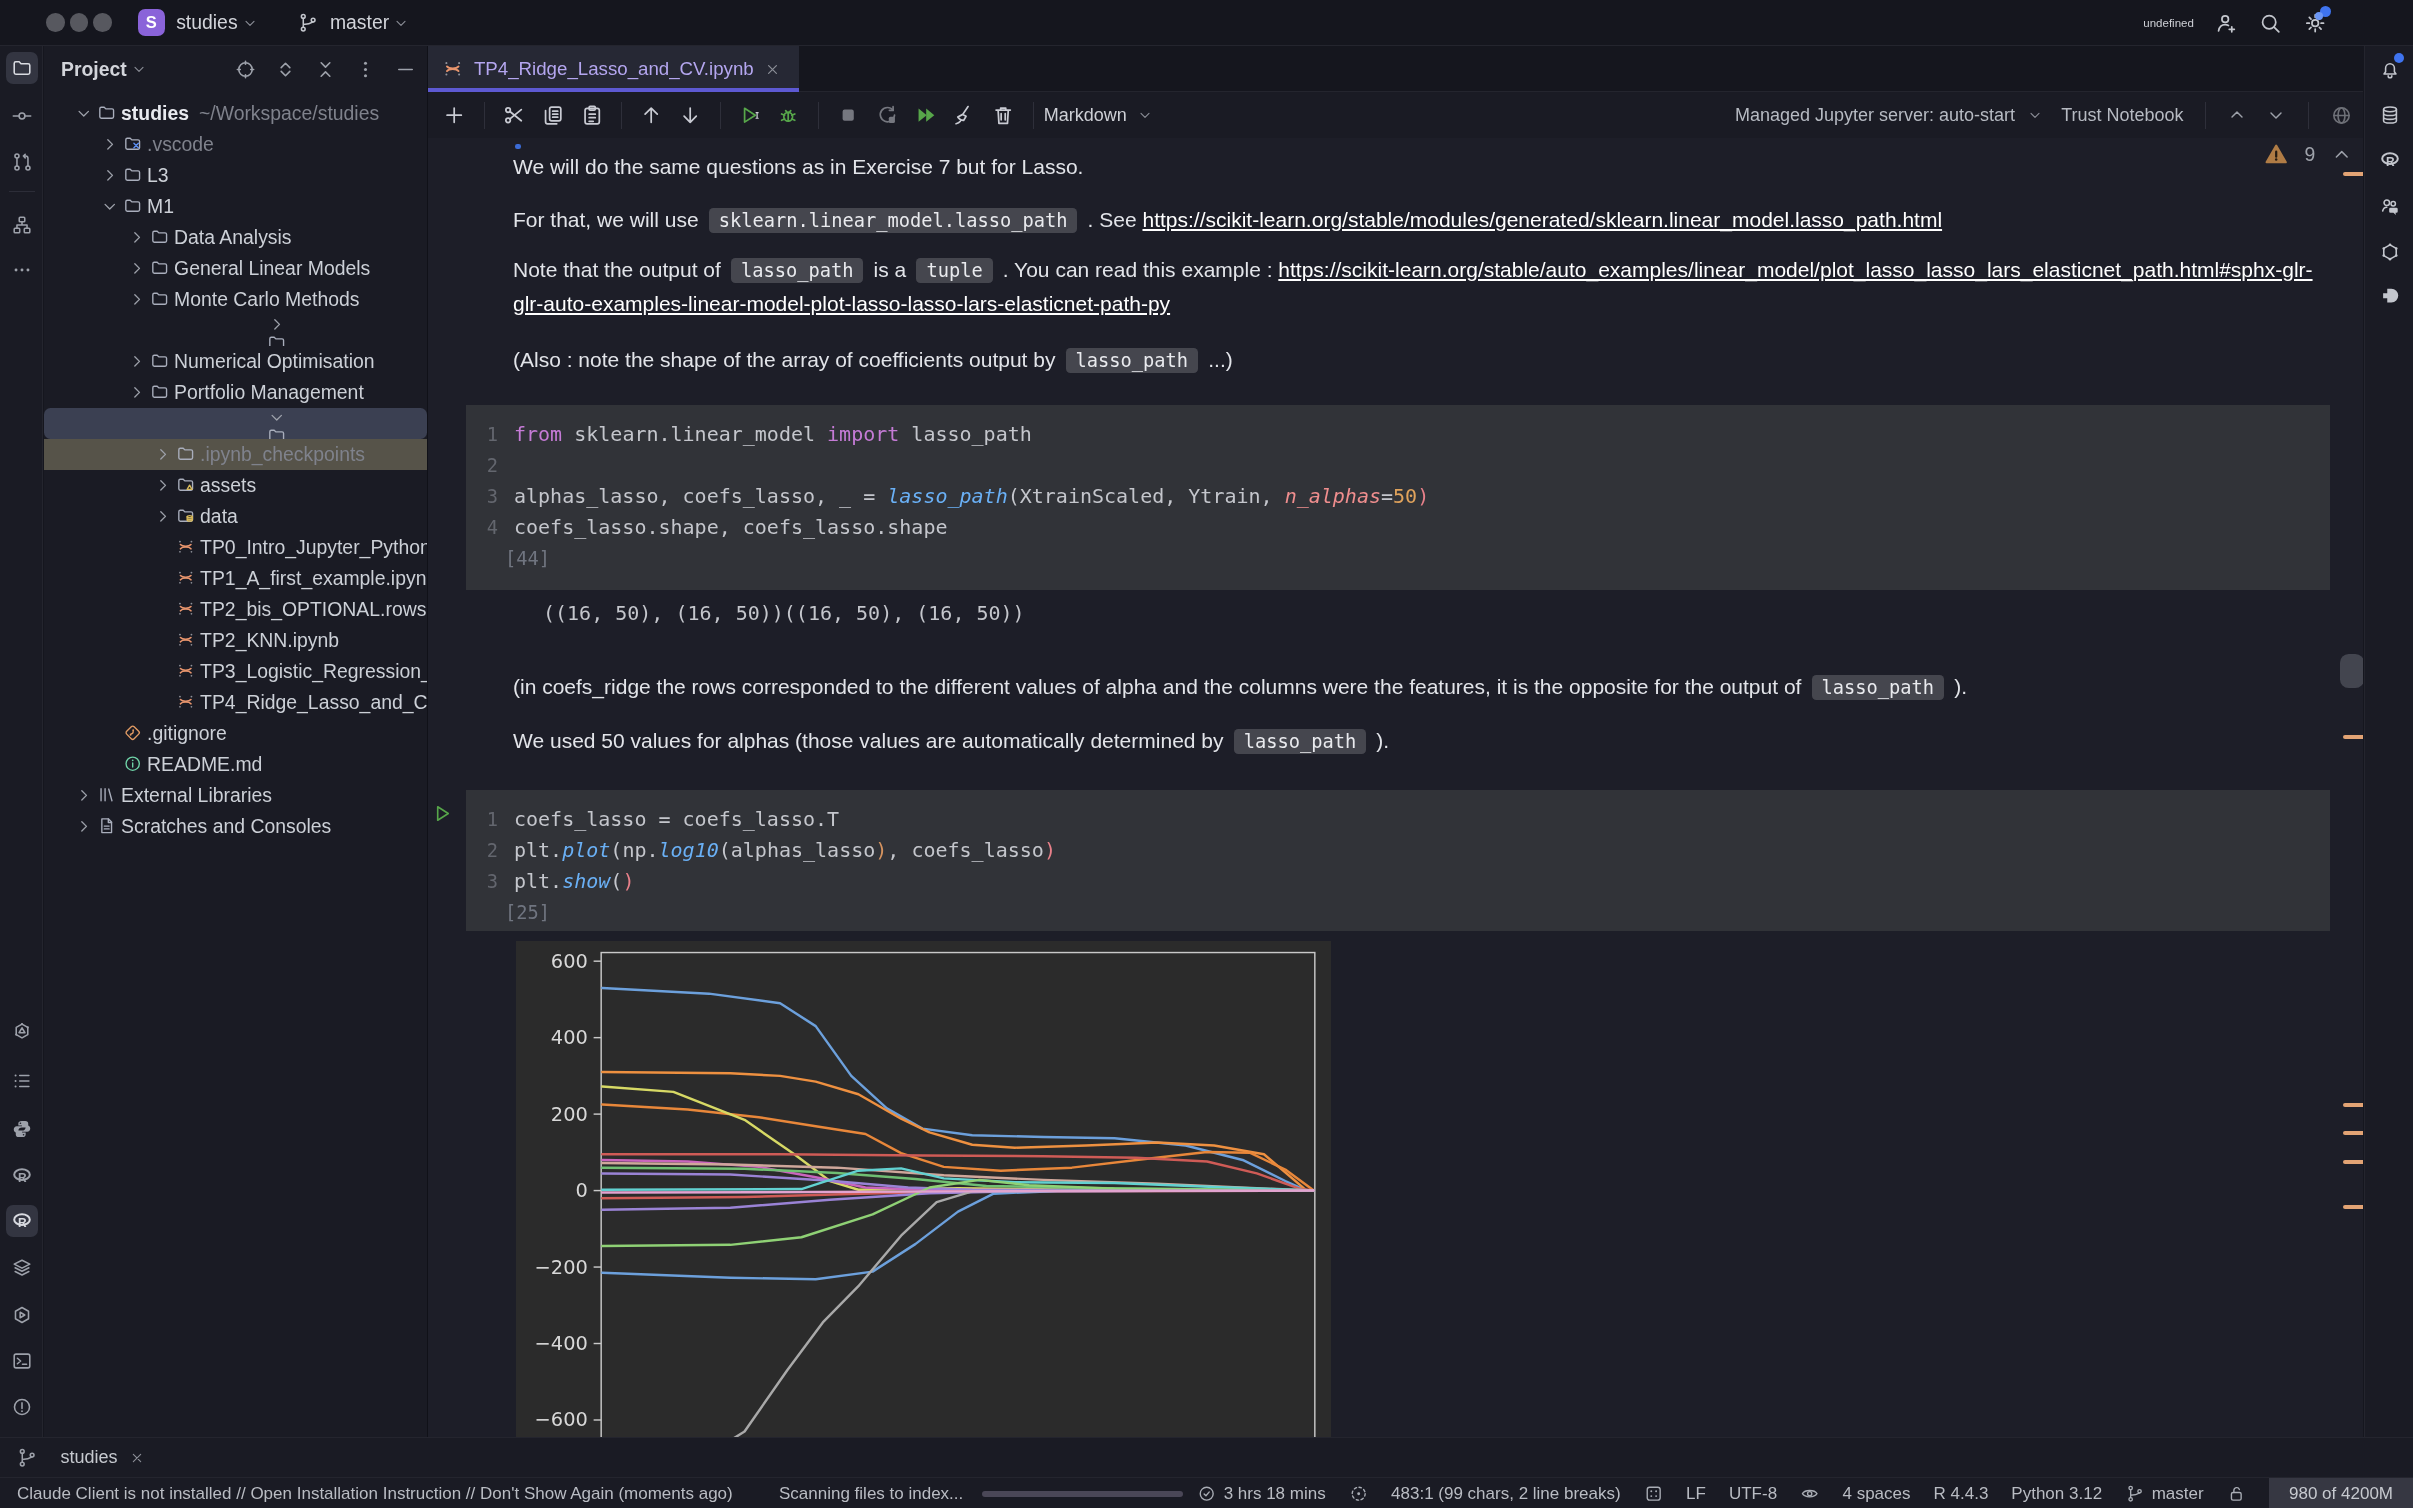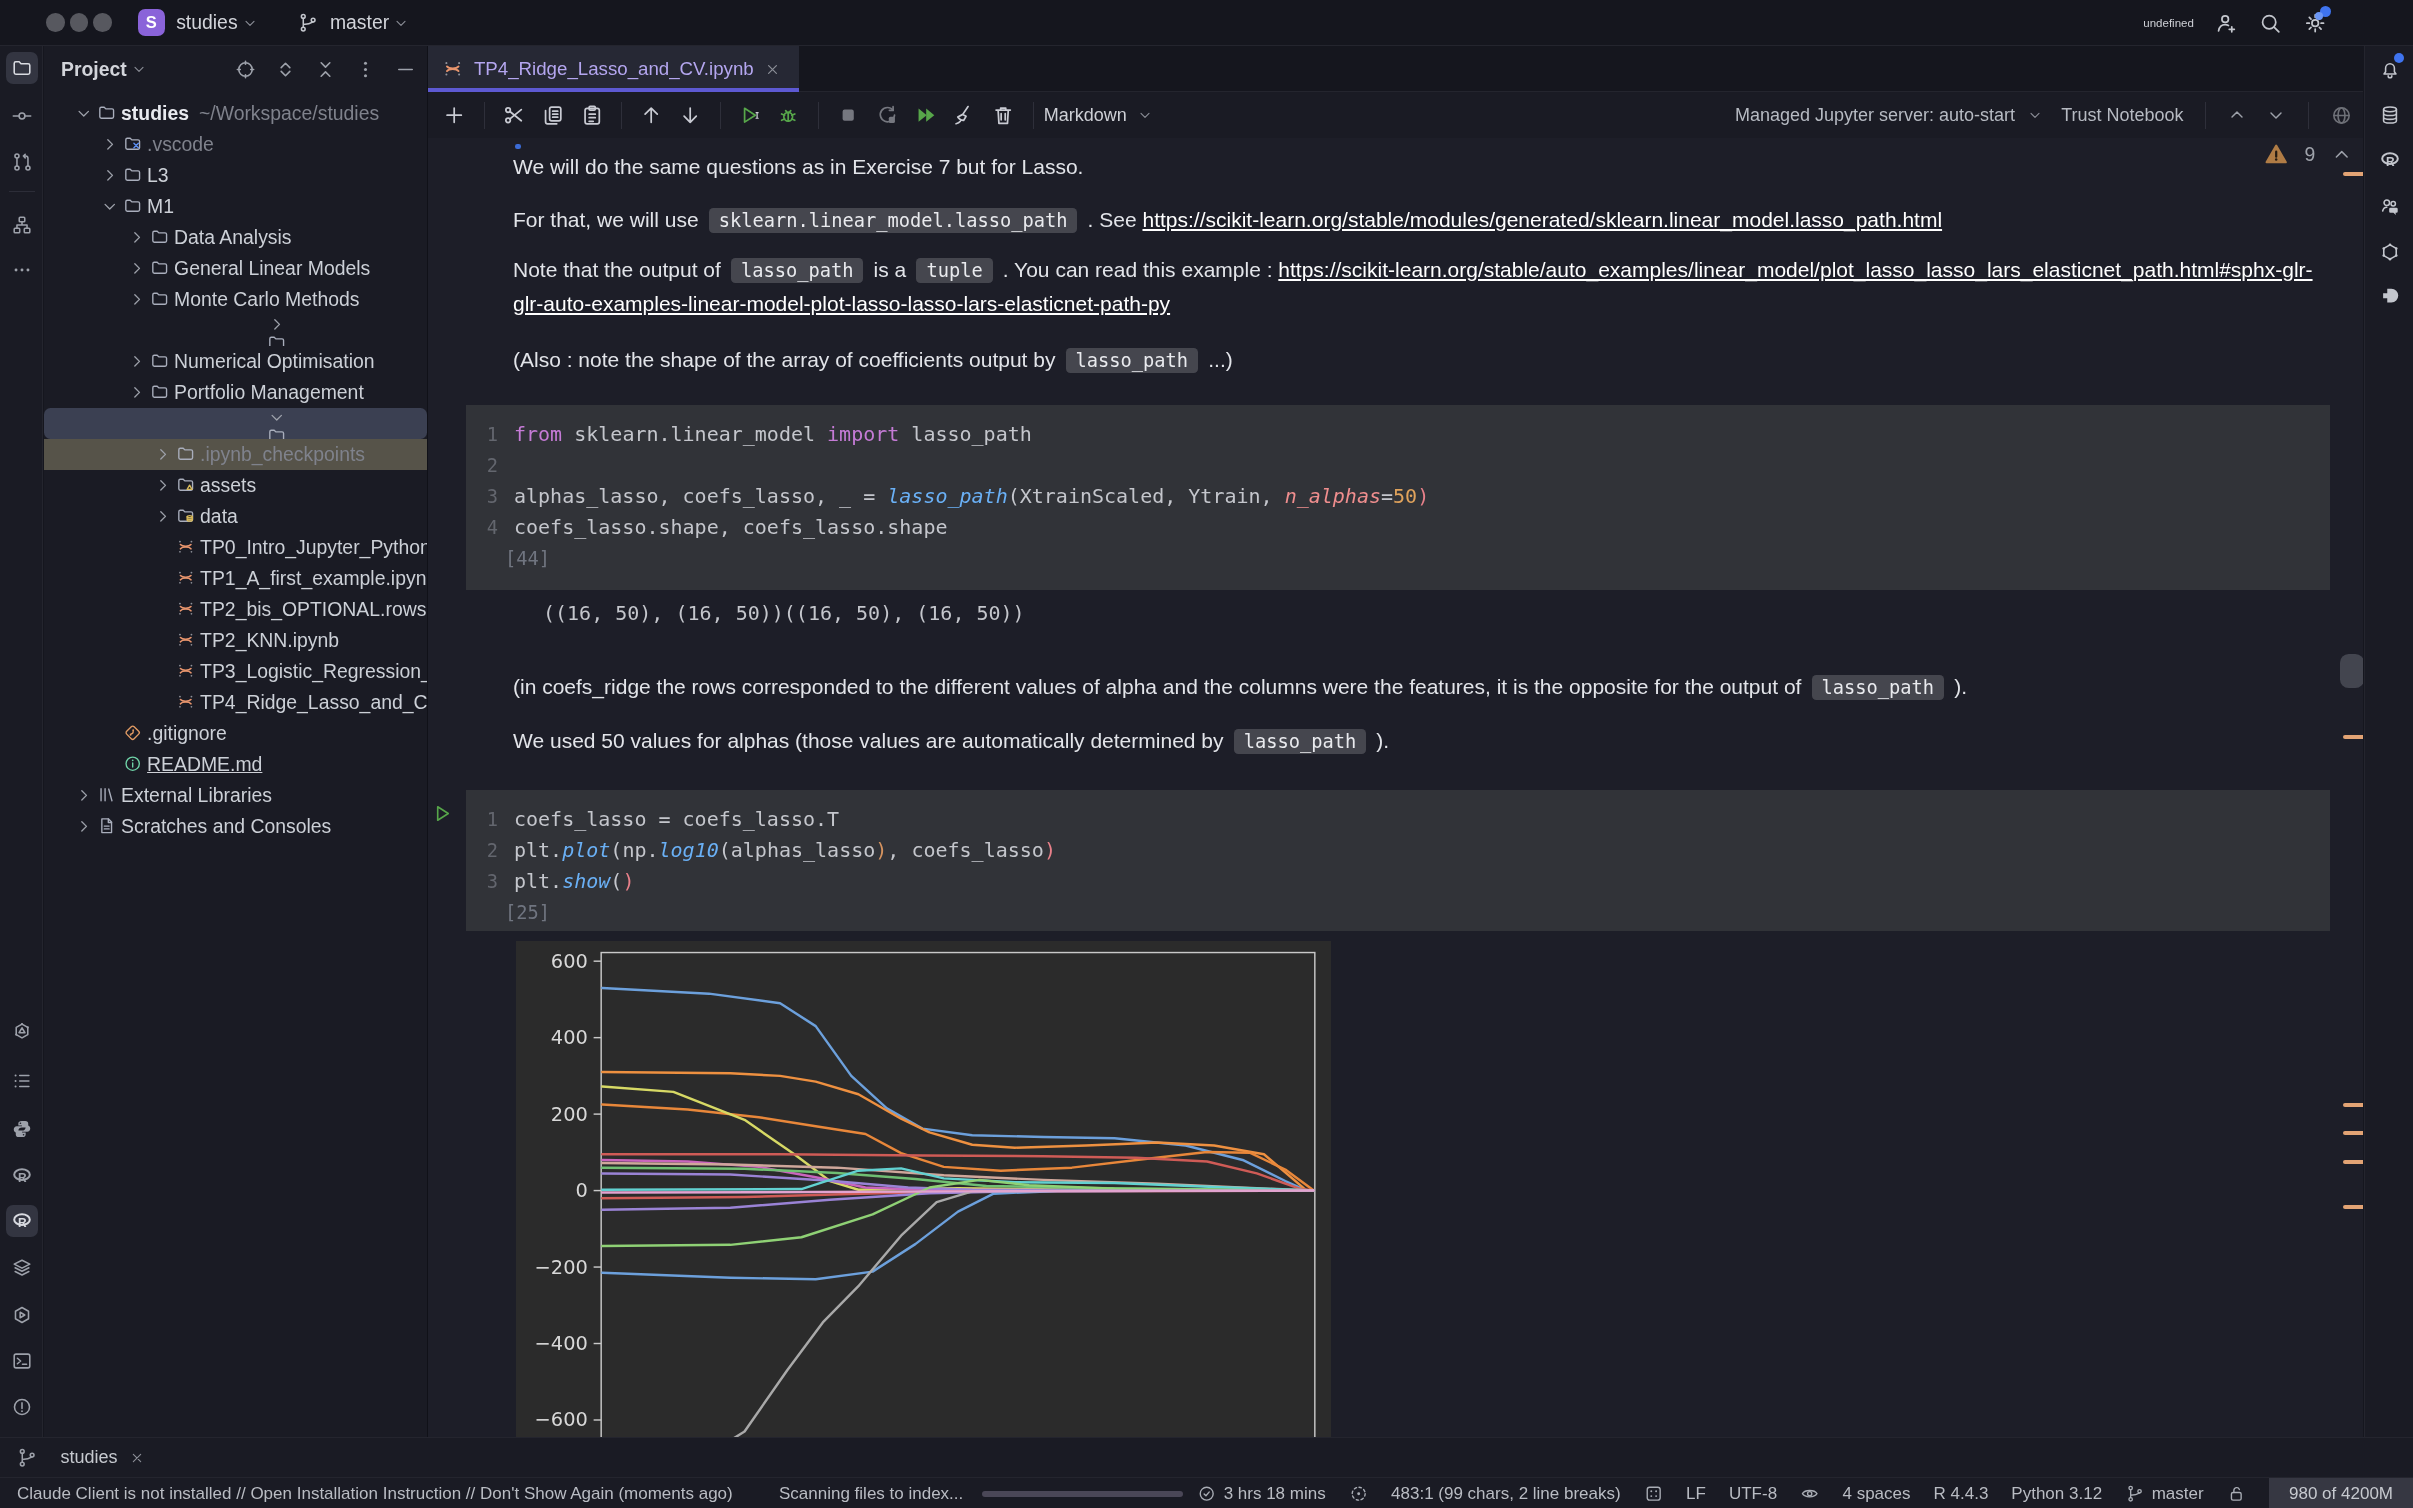--- a/index.html
+++ b/index.html
@@ -568,21 +568,21 @@
           <span class="ticon">
             <svg viewBox="0 0 24 24" fill="none" stroke="currentColor" stroke-width="1.7" stroke-linecap="round" stroke-linejoin="round">
               <rect x="5.5" y="5.5" width="13" height="13" rx="2.5" transform="rotate(45 12 12)" stroke="#e09a63"></rect>
               <circle cx="12.6" cy="9" r="1.2" fill="#e09a63" stroke="none"></circle>
               <circle cx="9.4" cy="14.6" r="1.2" fill="#e09a63" stroke="none"></circle>
               <path d="M12.6 10.4c0 2-1 2.8-2.6 3" stroke="#e09a63"></path>
             </svg>
           </span>
           <span class="tlabel">.gitignore</span>
         </div>
-        <div class="trow" style="padding-left: 55px; text-decoration: underline;">
+        <div class="trow" style="padding-left: 55px;">
           <span class="ic tchev"></span>
           <span class="ticon">
             <svg viewBox="0 0 24 24" fill="none" stroke="currentColor" stroke-width="1.7" stroke-linecap="round" stroke-linejoin="round">
               <circle cx="12" cy="12" r="8.2" stroke="#6fd3a8"></circle>
               <path d="M12 11v5.2" stroke="#6fd3a8"></path>
               <circle cx="12" cy="7.8" r="1.1" fill="#6fd3a8" stroke="none"></circle>
             </svg>
           </span>
           <span class="tlabel">README.md</span>
         </div>

